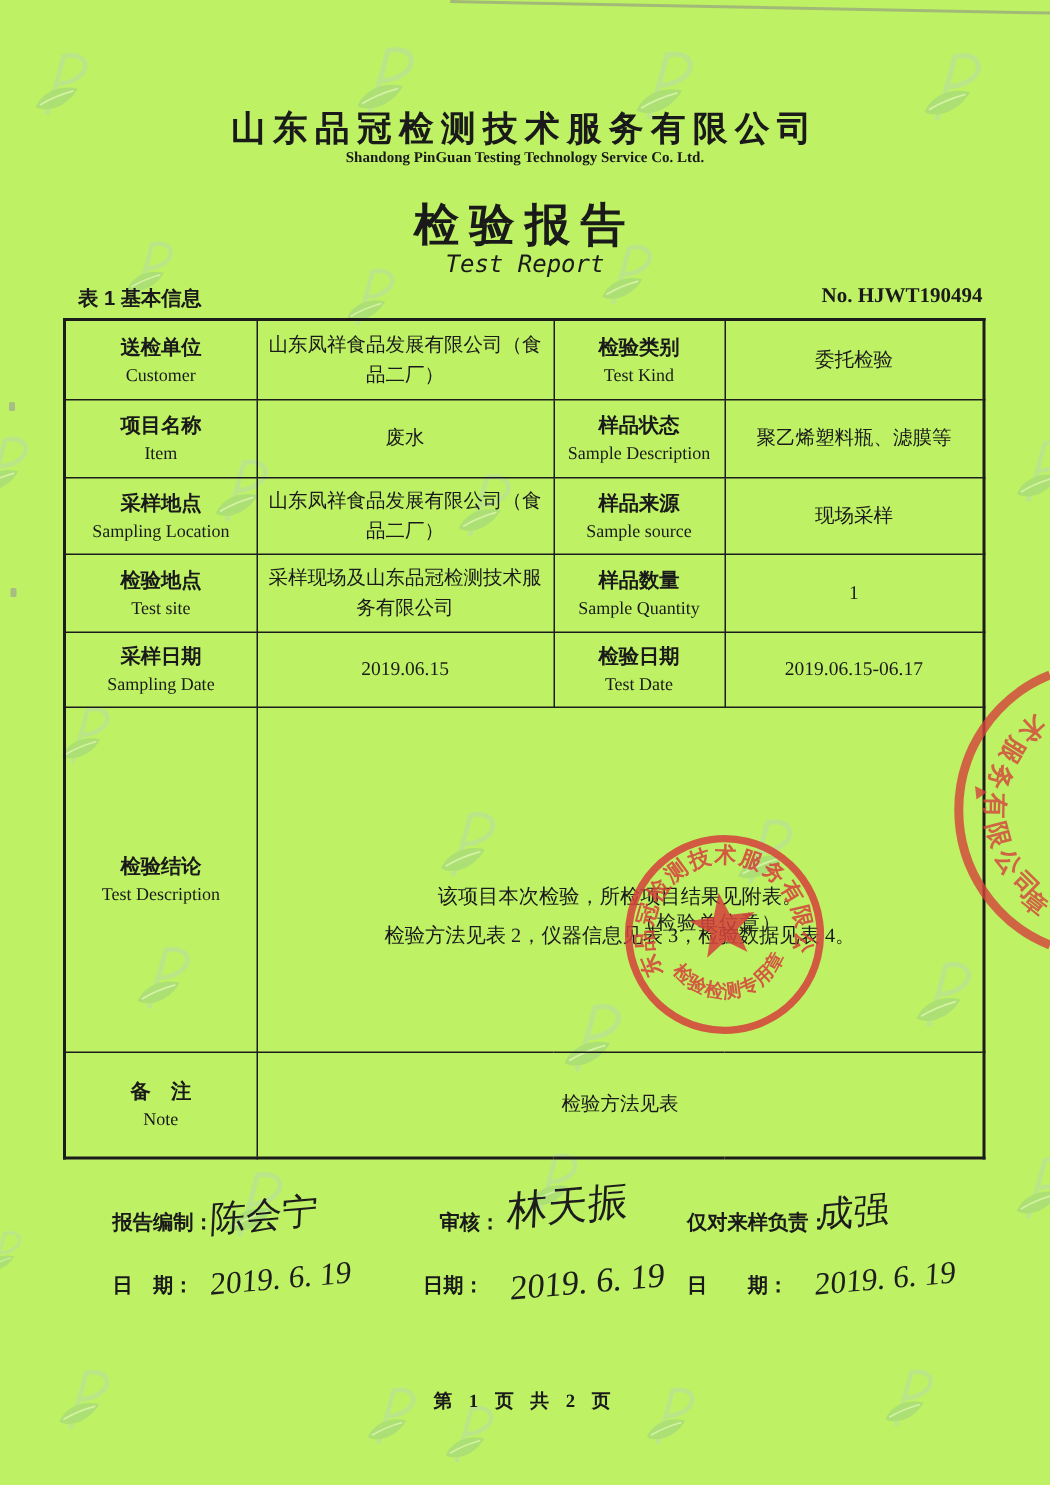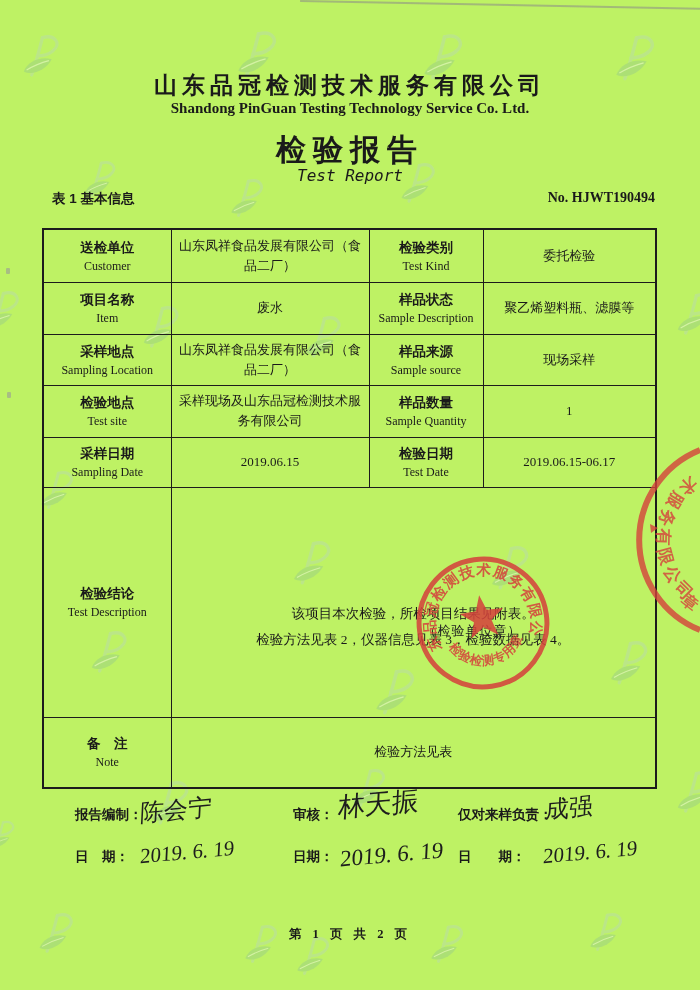--- a/index.html
+++ b/index.html
@@ -12,30 +12,30 @@
   .scan-top{position:absolute;left:300px;top:4px;width:410px;height:10px;
     border-top:2px solid #8a8a88;transform:rotate(1.1deg);opacity:.55;}
   .scan-speck{position:absolute;width:4px;height:6px;background:#9a9a98;opacity:.6;border-radius:1px;}
   
   .wm{position:absolute;z-index:0;opacity:.5;pointer-events:none;}
   .wm svg{display:block;width:100%;height:100%;}
   
   .hdr{position:absolute;left:0;width:700px;text-align:center;z-index:1;}
   .company-cn{top:70px;font-family:"Liberation Sans",sans-serif;font-weight:bold;
     font-size:23px;letter-spacing:5px;}
-  .company-en{top:100px;font-size:15px;font-weight:bold;}
+  .company-en{top:100px;font-size:10px;font-weight:bold;}
   .title-cn{top:130px;font-family:"Liberation Sans",sans-serif;font-weight:bold;
     font-size:30px;letter-spacing:7px;}
   .title-en{top:166px;font-family:"DejaVu Sans Mono",monospace;font-size:16px;font-style:italic;}
   .caption-row{position:absolute;left:42px;top:190px;width:613px;z-index:1;}
   .tbl-caption{position:absolute;left:10px;top:0;font-family:"Liberation Sans",sans-serif;
     font-weight:bold;font-size:13.5px;}
   .report-no{position:absolute;right:0;top:0;font-weight:bold;font-size:14px;}
   
-  .tbl-wrap{position:absolute;left:42px;top:212px;width:613px;z-index:1;margin-top:16px;}
+  .tbl-wrap{position:absolute;left:42px;top:212px;width:613px;z-index:1;}
   table.info{border-collapse:collapse;width:613px;table-layout:fixed;background:transparent;}
   table.info td{border:1.5px solid #1c1c1c;padding:2px 6px;text-align:center;vertical-align:middle;}
   table.info{border:2.5px solid #1c1c1c;}
   td.lbl .cn{font-family:"Liberation Sans",sans-serif;font-weight:bold;font-size:13.5px;line-height:20px;}
   td.lbl .en{font-size:12px;line-height:16px;}
   td.val{font-size:13px;line-height:20px;}
   tr.r1{height:53px;} tr.r2{height:52px;} tr.r3{height:51px;}
   tr.r4{height:52px;} tr.r5{height:50px;}
   tr.rc{height:230px;} tr.rn{height:71px;}
   td.concl-cell{position:relative;vertical-align:top;}
@@ -342,19 +342,19 @@
 
   <div class="sig-label" style="left:75px;top:806px;">报告编制：</div>
   <div class="hw hw-name" style="left:140px;top:794px;">陈会宁</div>
   <div class="sig-label" style="left:293px;top:806px;">审核：</div>
   <div class="hw hw-name" style="left:338px;top:786px;font-size:27px;">林天振</div>
   <div class="sig-label" style="left:458px;top:806px;">仅对来样负责：</div>
   <div class="hw hw-name" style="left:545px;top:792px;">成强</div>
 
   <div class="sig-label" style="left:75px;top:848px;">日　期：</div>
   <div class="hw hw-date" style="left:140px;top:840px;">2019. 6. 19</div>
-  <div class="sig-label" style="left:293px;top:848px;font-family:Liberation Serif, serif;">日期：</div>
+  <div class="sig-label" style="left:282px;top:848px;font-family:Liberation Serif, serif;">日期：</div>
   <div class="hw hw-date" style="left:340px;top:842px;font-size:23px;">2019. 6. 19</div>
   <div class="sig-label" style="left:458px;top:848px;">日　　期：</div>
   <div class="hw hw-date" style="left:543px;top:840px;">2019. 6. 19</div>
 
   <div class="pg-footer">第 1 页 共 2 页</div>
 </div>
 
 </body></html>

